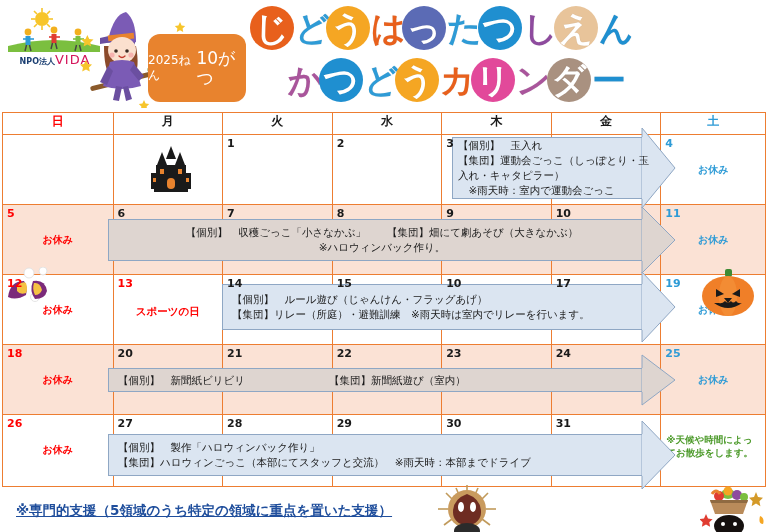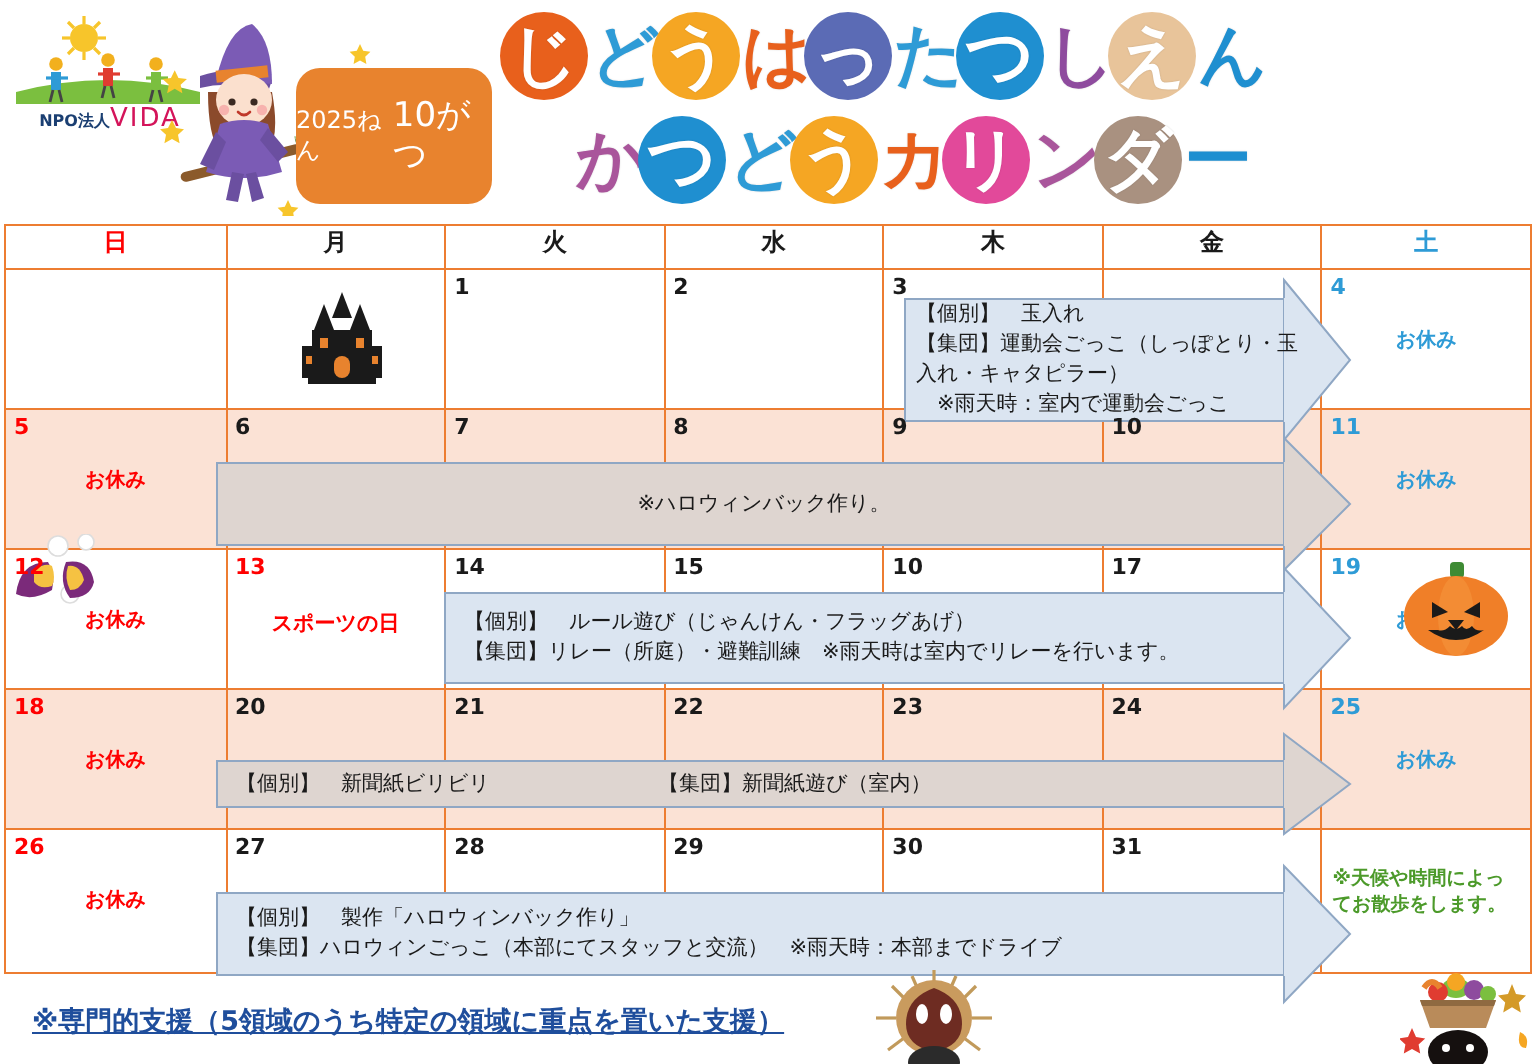--- a/index.html
+++ b/index.html
@@ -66,21 +66,21 @@
   .rest.sat{color:#2E9BD6;}
   .holiname{
     position:absolute;left:0;right:0;top:30px;text-align:center;
     font-size:10.5px;font-weight:bold;color:#ff0000;
   }
   .satnote{
     position:absolute;left:5px;top:18px;right:4px;
     font-size:9.5px;line-height:13px;color:#4C9A2A;font-weight:bold;text-align:left;
   }
   
-  .overlay{position:absolute;left:2px;top:124px;width:764px;height:376px;pointer-events:none;}
+  .overlay{position:absolute;left:2px;top:112px;width:764px;height:376px;pointer-events:none;}
   .banner{position:absolute;}
   .banner .body{
     position:absolute;left:0;top:0;height:100%;
     box-sizing:border-box;border:1px solid #8FA7C4;
   }
   .banner .txt{
     position:absolute;left:0;top:0;width:100%;height:100%;
     display:flex;flex-direction:column;justify-content:center;
     font-size:10.5px;line-height:15px;color:#1a1a1a;
     box-sizing:border-box;padding:0 6px;
@@ -411,20 +411,21 @@
     </div>
   </div>
 
   <div class="banner b-gray" style="left:106px;top:107px;width:566px;height:42px;">
     <div class="body" style="width:536px;"></div>
     <svg class="tipsvg" style="left:534px;top:0;" width="34" height="42">
       <path d="M0 -12 L33 21 L0 54 Z" fill="#ded5d0" stroke="#8FA7C4" stroke-width="1"></path>
       <rect x="0" y="0" width="3" height="42" fill="#ded5d0"></rect>
     </svg>
     <div class="txt" style="width:548px;text-align:center;align-items:center;">
+      <span>【個別】　収穫ごっこ「小さなかぶ」　　【集団】畑にて劇あそび（大きなかぶ）</span>
       <span>※ハロウィンバック作り。</span>
     </div>
   </div>
 
   <div class="banner b-blue" style="left:220px;top:172px;width:452px;height:46px;padding-left:40px;">
     <div class="body" style="width:422px;"></div>
     <svg class="tipsvg" style="left:420px;top:0;" width="34" height="46">
       <path d="M0 -12 L33 23 L0 58 Z" fill="#dbe5f1" stroke="#8FA7C4" stroke-width="1"></path>
       <rect x="0" y="0" width="3" height="46" fill="#dbe5f1"></rect>
     </svg>

